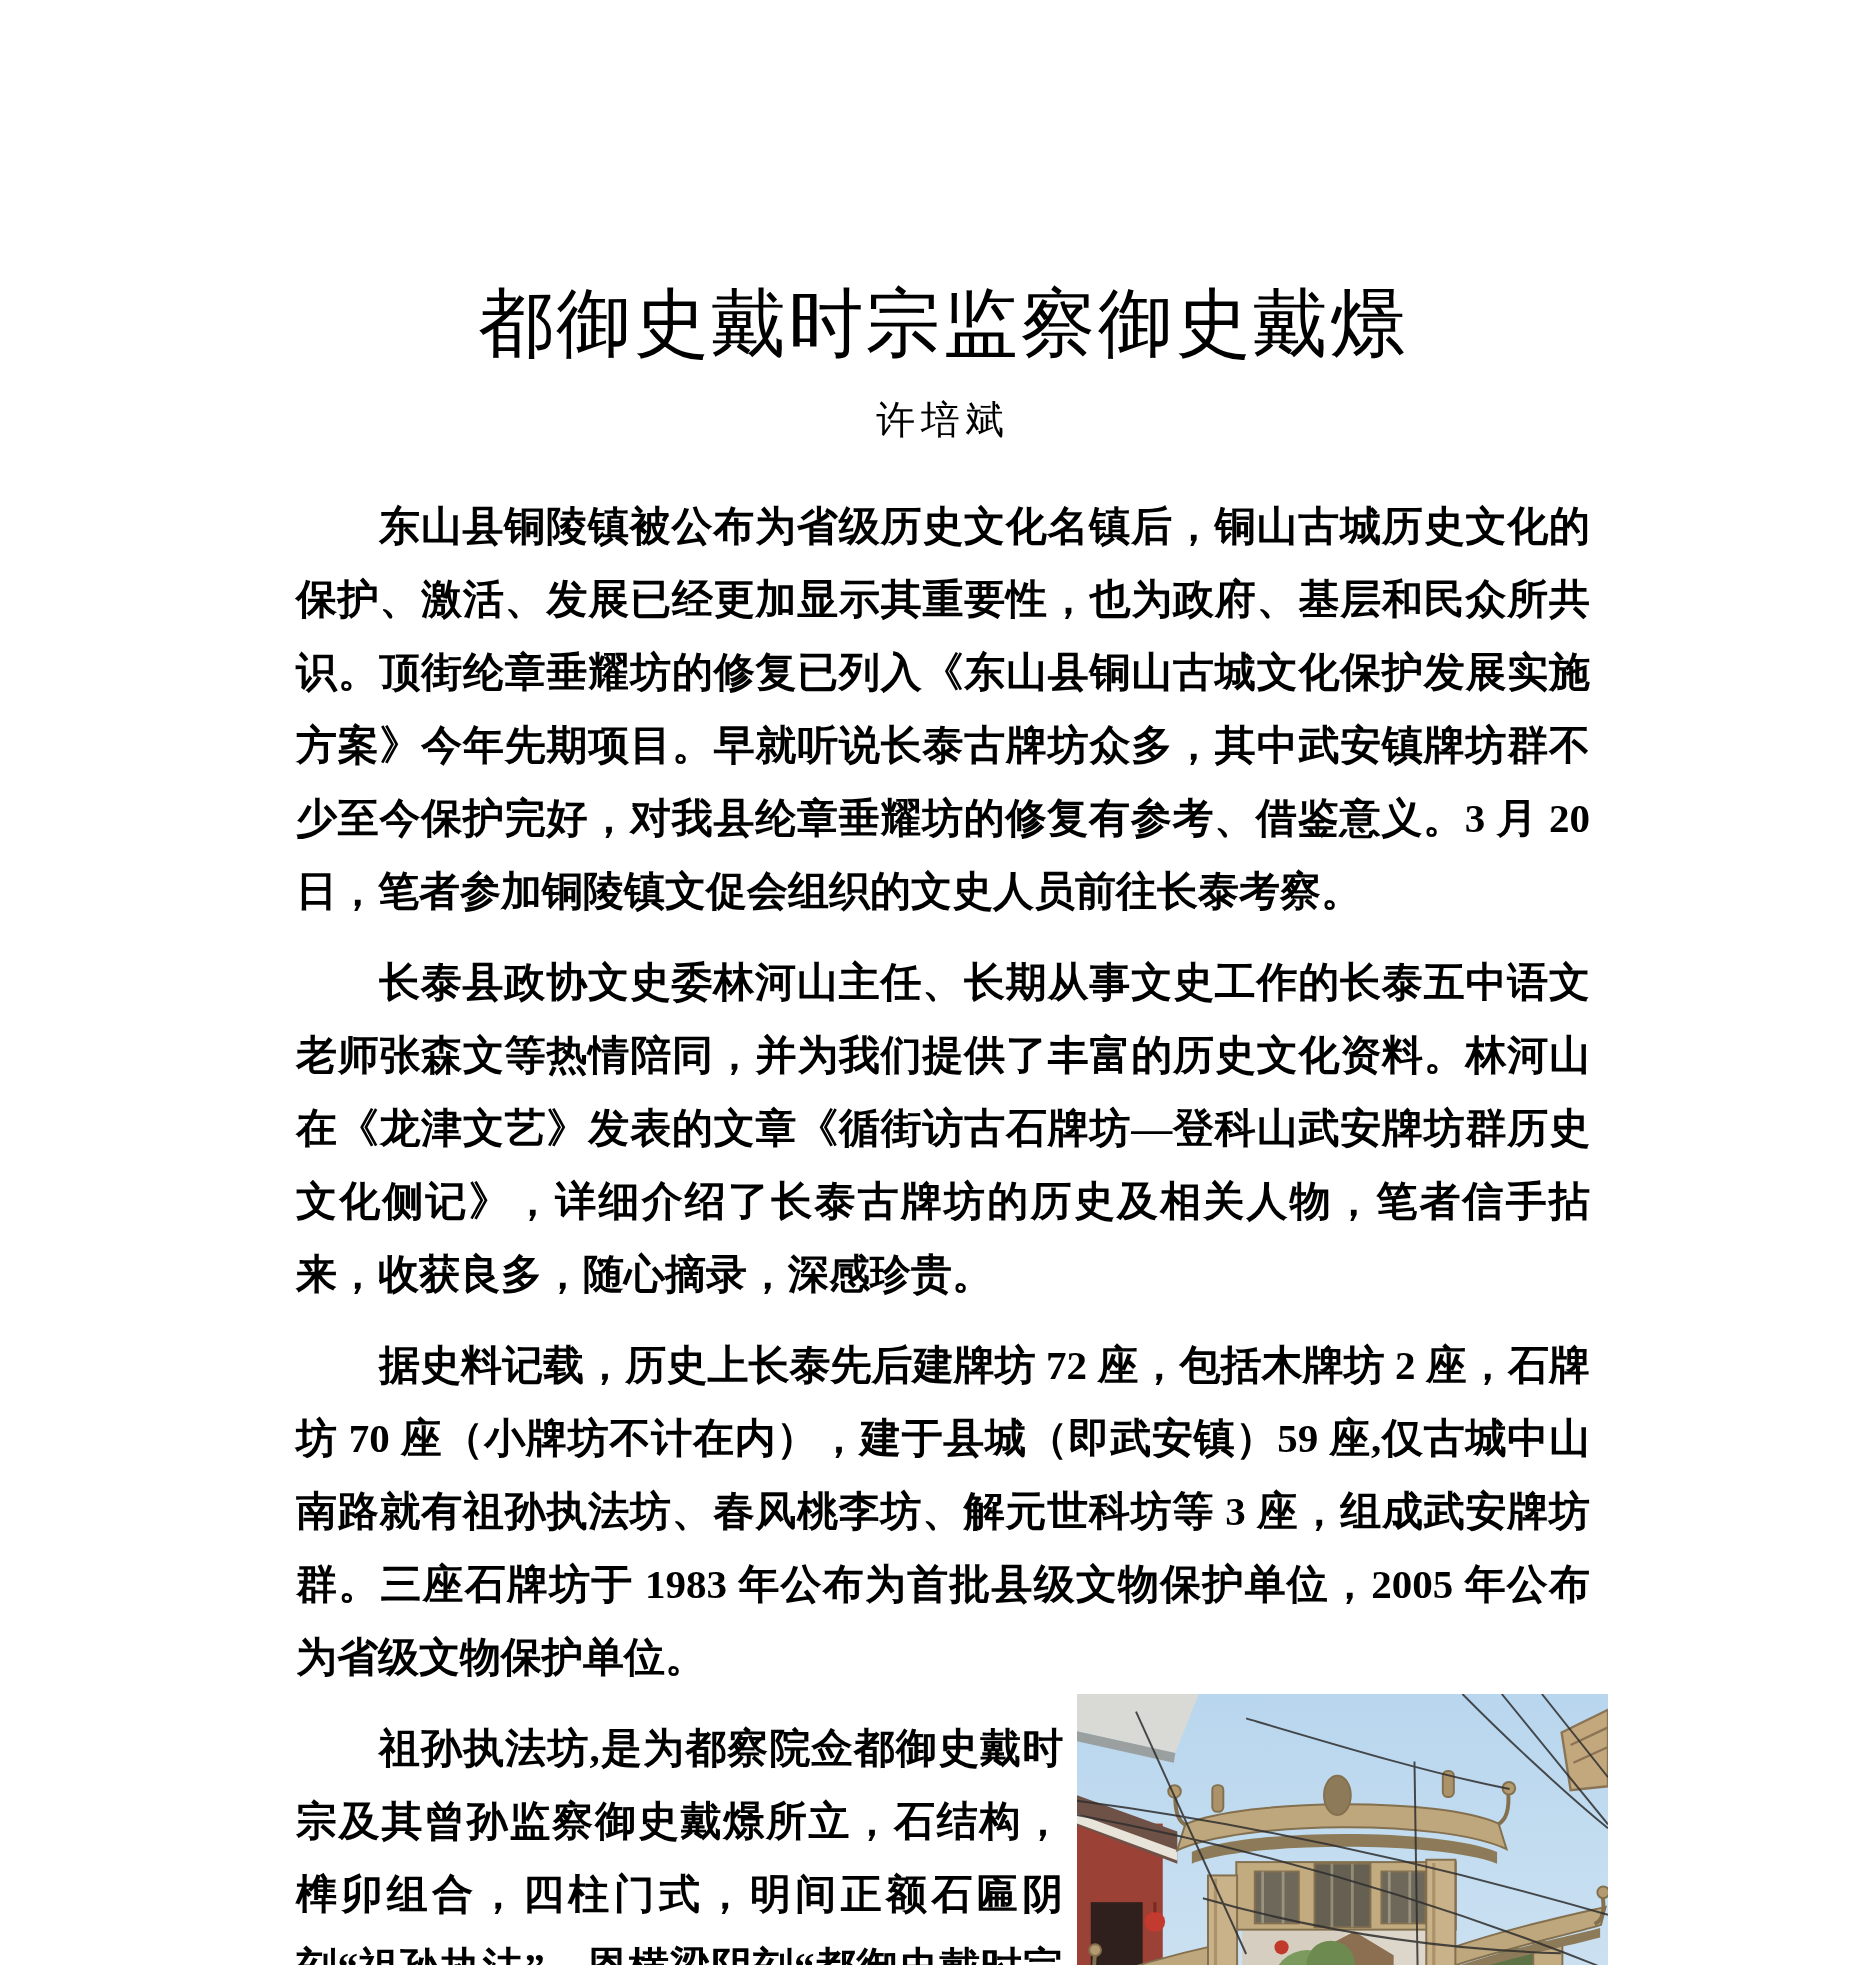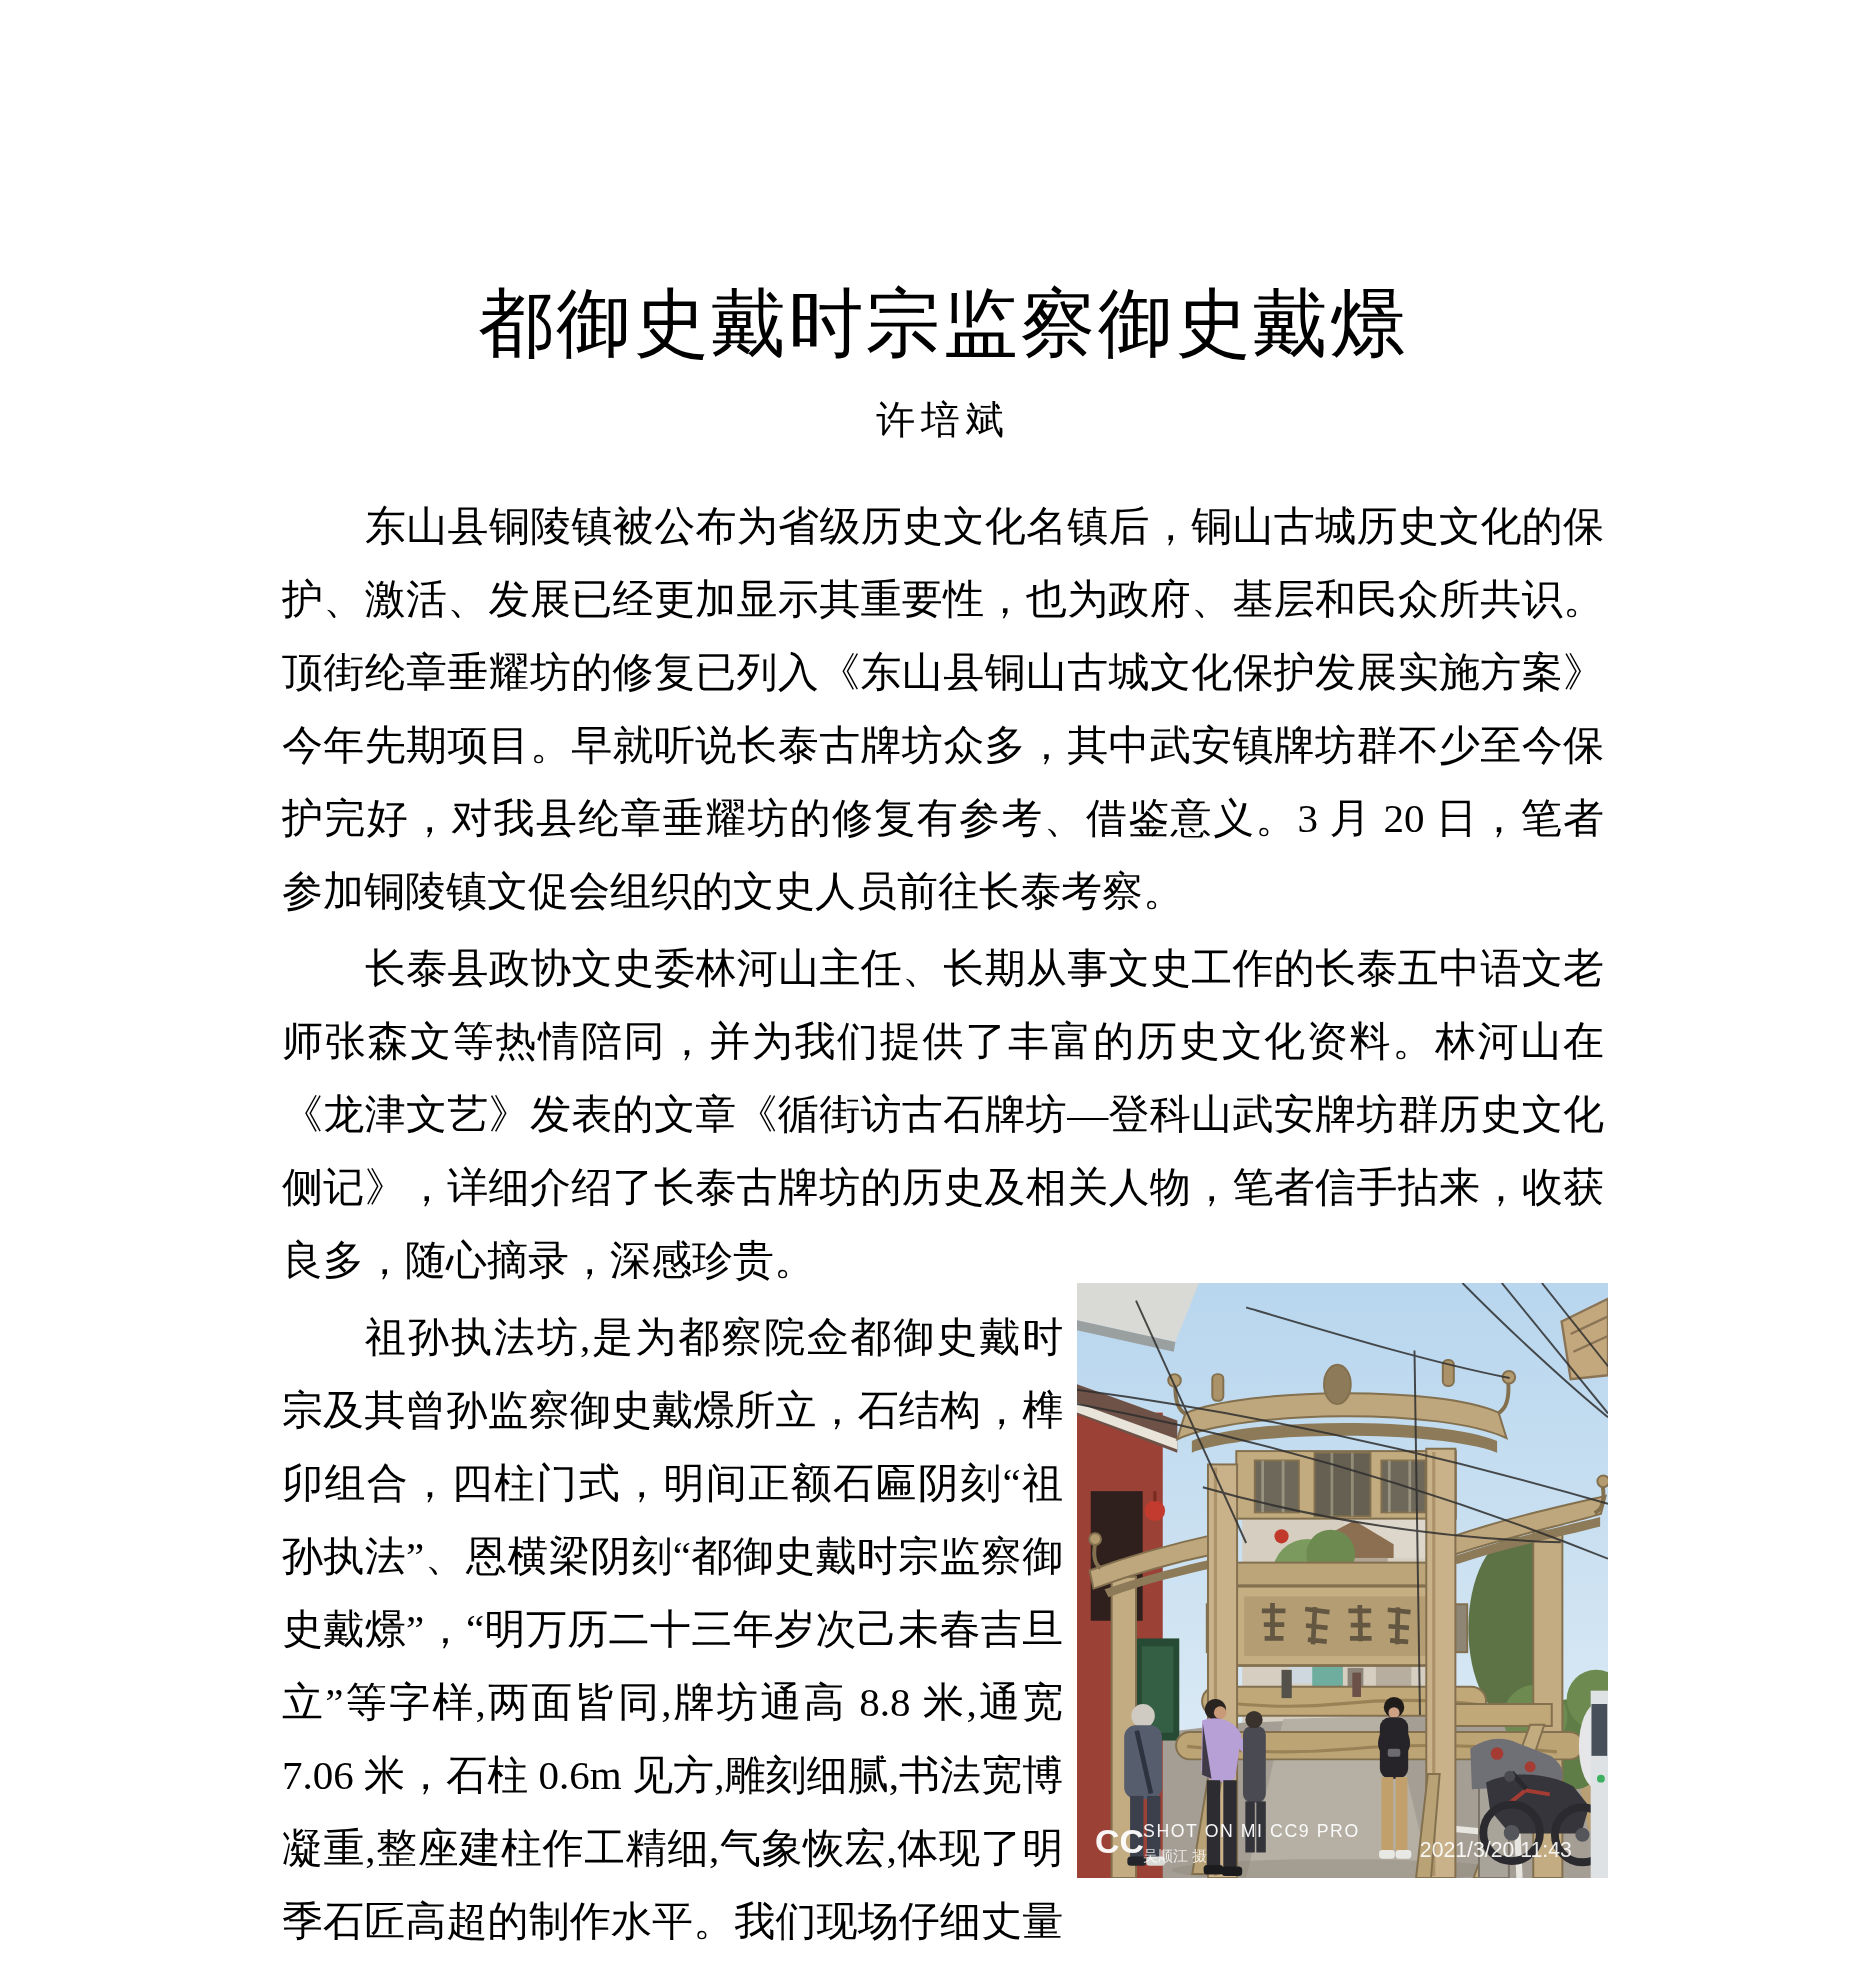--- a/index.html
+++ b/index.html
@@ -21,41 +21,42 @@
   .author{
     margin-top:35px;
     font-size:39px;line-height:47px;
     text-align:center;letter-spacing:5.5px;
   }
   .body{
     margin-top:47px;
     font-size:41px;line-height:73px;
     text-align:justify;
   }
-  .body p{margin:4px;text-indent:83px;}
+  .body p{margin:18px;text-indent:83px;font-weight:bold;}
   .photo-figure{
     float:right;
     width:531px;
     margin:-17.7px 0 15.7px 13.8px;
   }
   .photo-svg{display:block;width:531px;height:595px;background:#cfe3f2;}
   .wm{font-family:"Liberation Sans","DejaVu Sans",sans-serif;}
 </style>
 </head>
 <body>
 
 <div class="page">
   <div class="doc">
 
     <h1 class="title">都御史戴时宗监察御史戴燝</h1>
     <div class="author">许培斌</div>
 
     <div class="body">
       <p>东山县铜陵镇被公布为省级历史文化名镇后，铜山古城历史文化的保护、激活、发展已经更加显示其重要性，也为政府、基层和民众所共识。顶街纶章垂耀坊的修复已列入《东山县铜山古城文化保护发展实施方案》今年先期项目。早就听说长泰古牌坊众多，其中武安镇牌坊群不少至今保护完好，对我县纶章垂耀坊的修复有参考、借鉴意义。3 月 20 日，笔者参加铜陵镇文促会组织的文史人员前往长泰考察。</p>
       <p>长泰县政协文史委林河山主任、长期从事文史工作的长泰五中语文老师张森文等热情陪同，并为我们提供了丰富的历史文化资料。林河山在《龙津文艺》发表的文章《循街访古石牌坊—登科山武安牌坊群历史文化侧记》，详细介绍了长泰古牌坊的历史及相关人物，笔者信手拈来，收获良多，随心摘录，深感珍贵。</p>
+      <p>据史料记载，历史上长泰先后建牌坊 72 座，包括木牌坊 2 座，石牌坊 70 座（小牌坊不计在内），建于县城（即武安镇）59 座,仅古城中山南路就有祖孙执法坊、春风桃李坊、解元世科坊等 3 座，组成武安牌坊群。三座石牌坊于 1983 年公布为首批县级文物保护单位，2005 年公布为省级文物保护单位。</p>
 
       <figure class="photo-figure">
         <svg class="photo-svg" viewBox="0 0 1350 1515" preserveAspectRatio="none" xmlns="http://www.w3.org/2000/svg" style="font-size:105px">
           <defs>
             <linearGradient id="sky" x1="0" y1="0" x2="0" y2="1">
               <stop offset="0" stop-color="#b8d6ee"></stop>
               <stop offset="0.55" stop-color="#cfe3f2"></stop>
               <stop offset="1" stop-color="#e7f1f8"></stop>
             </linearGradient>
             <linearGradient id="stone" x1="0" y1="0" x2="1" y2="0">

